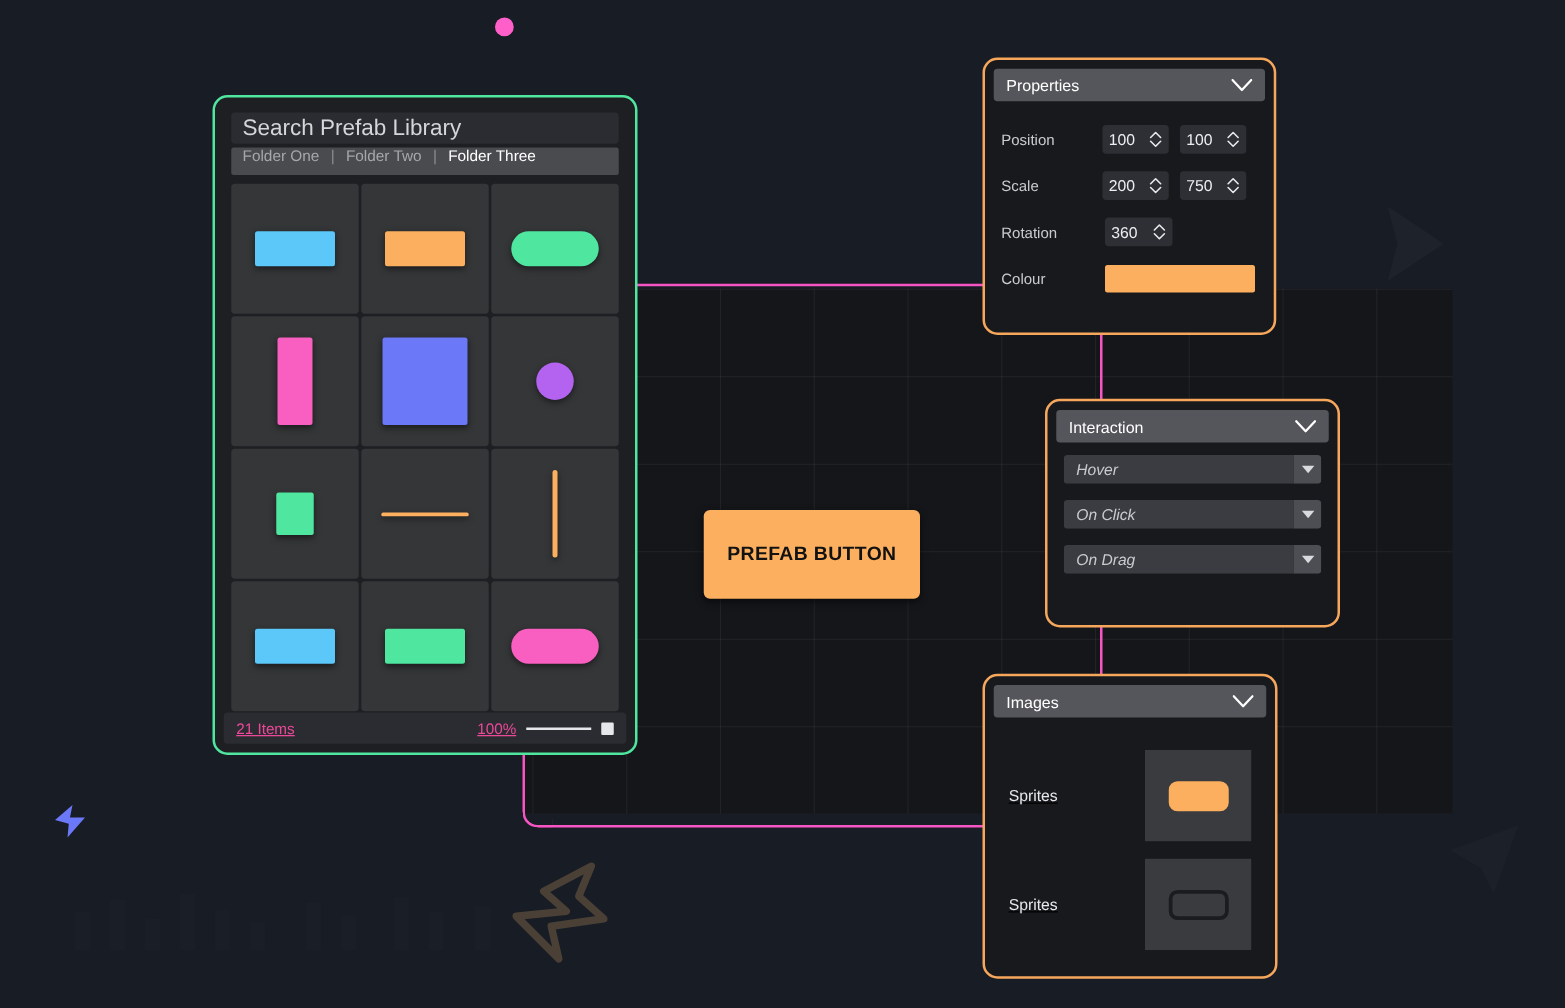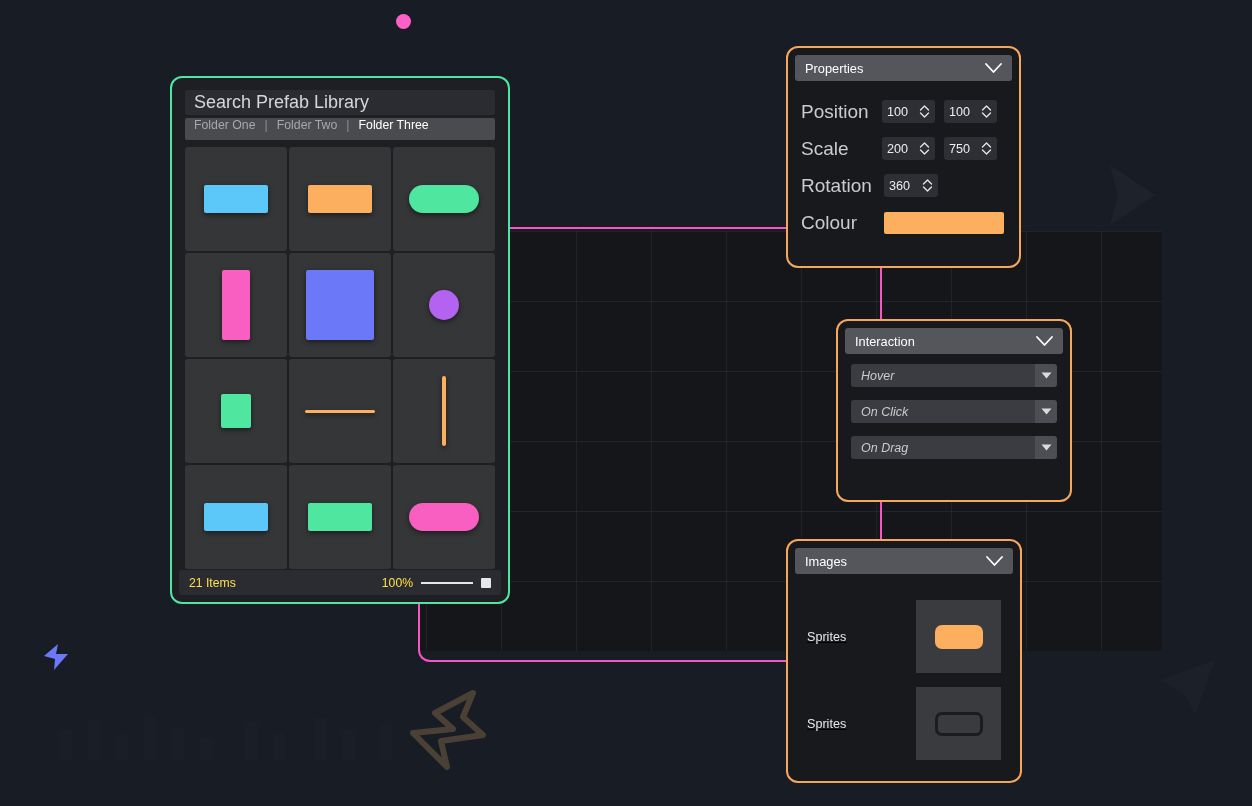--- a/index.html
+++ b/index.html
@@ -90,39 +90,39 @@
   .lib-cell {
     background: #353638; border-radius: 3px;
     display: flex; align-items: center; justify-content: center;
   }
   .shape { box-shadow: 0 2px 5px rgba(0,0,0,0.5); }
 
   .lib-footer {
     position: absolute; left: 7px; right: 7px; bottom: 7px; height: 25px;
     background: #2b2c31; border-radius: 3px;
     display: flex; align-items: center; padding: 0 10px;
-    color: #fde047; font-size: 12.2px;
+    color: #ec4899; font-size: 12.2px; text-decoration: underline;
   }
   .zoom-wrap { margin-left: auto; display: flex; align-items: center; gap: 8px; }
   .zoom-track { width: 52px; height: 2px; background: #e6e7ea; }
   .zoom-knob { width: 10px; height: 10px; background: #e6e7ea; border-radius: 1px; }
 
   
   .panel-header {
     margin: 7px; height: 26px;
     background: #55565b; border-radius: 3px;
     display: flex; align-items: center; padding: 0 10px;
     color: #ffffff; font-size: 12.8px;
   }
   .panel-header .chev { margin-left: auto; display: flex; }
 
   #properties-panel { left: 786px; top: 46px; width: 235px; height: 222px; }
   .prop-body { padding: 5px 13px 0 13px; }
   .prop-row { display: flex; align-items: center; height: 37px; }
-  .prop-label { color: #c9cbcf; font-size: 19px; width: 83px; }
+  .prop-label { color: #c9cbcf; font-size: 12px; width: 83px; }
   .num-field {
     width: 54px; height: 23px; background: #2e2f34; border-radius: 3px;
     display: flex; align-items: center; padding: 0 5px;
     color: #eceef1; font-size: 12.6px; margin-right: 9px;
   }
   .num-field .spin { margin-left: auto; display: flex; }
   .colour-swatch {
     width: 120px; height: 22px; background: #fcb05f; border-radius: 2px;
   }
 
@@ -189,20 +189,21 @@
 
   <div id="canvas"></div>
 
   <div class="conn conn-h" style="left:501px; top:227px; width:290px;"></div>
   <div class="conn conn-v" style="left:880px; top:262px; height:62px;"></div>
   <div class="conn conn-v" style="left:880px; top:496px; height:52px;"></div>
   <div class="conn conn-v" style="left:418px; top:588px; height:62px;"></div>
   <div class="conn-corner" style="left:418px; top:588px; width:24px; height:74px;"></div>
   <div class="conn conn-h" style="left:430px; top:660px; width:364px;"></div>
 
+  <div id="prefab-button">PREFAB BUTTON</div>
 
   <div id="prefab-library" class="panel-frame panel-green">
 
     <div class="lib-search">Search Prefab Library</div>
 
     <div class="lib-tabs">
       <span class="lib-tab">Folder One</span>
       <span class="lib-tab-sep">|</span>
       <span class="lib-tab">Folder Two</span>
       <span class="lib-tab-sep">|</span>

